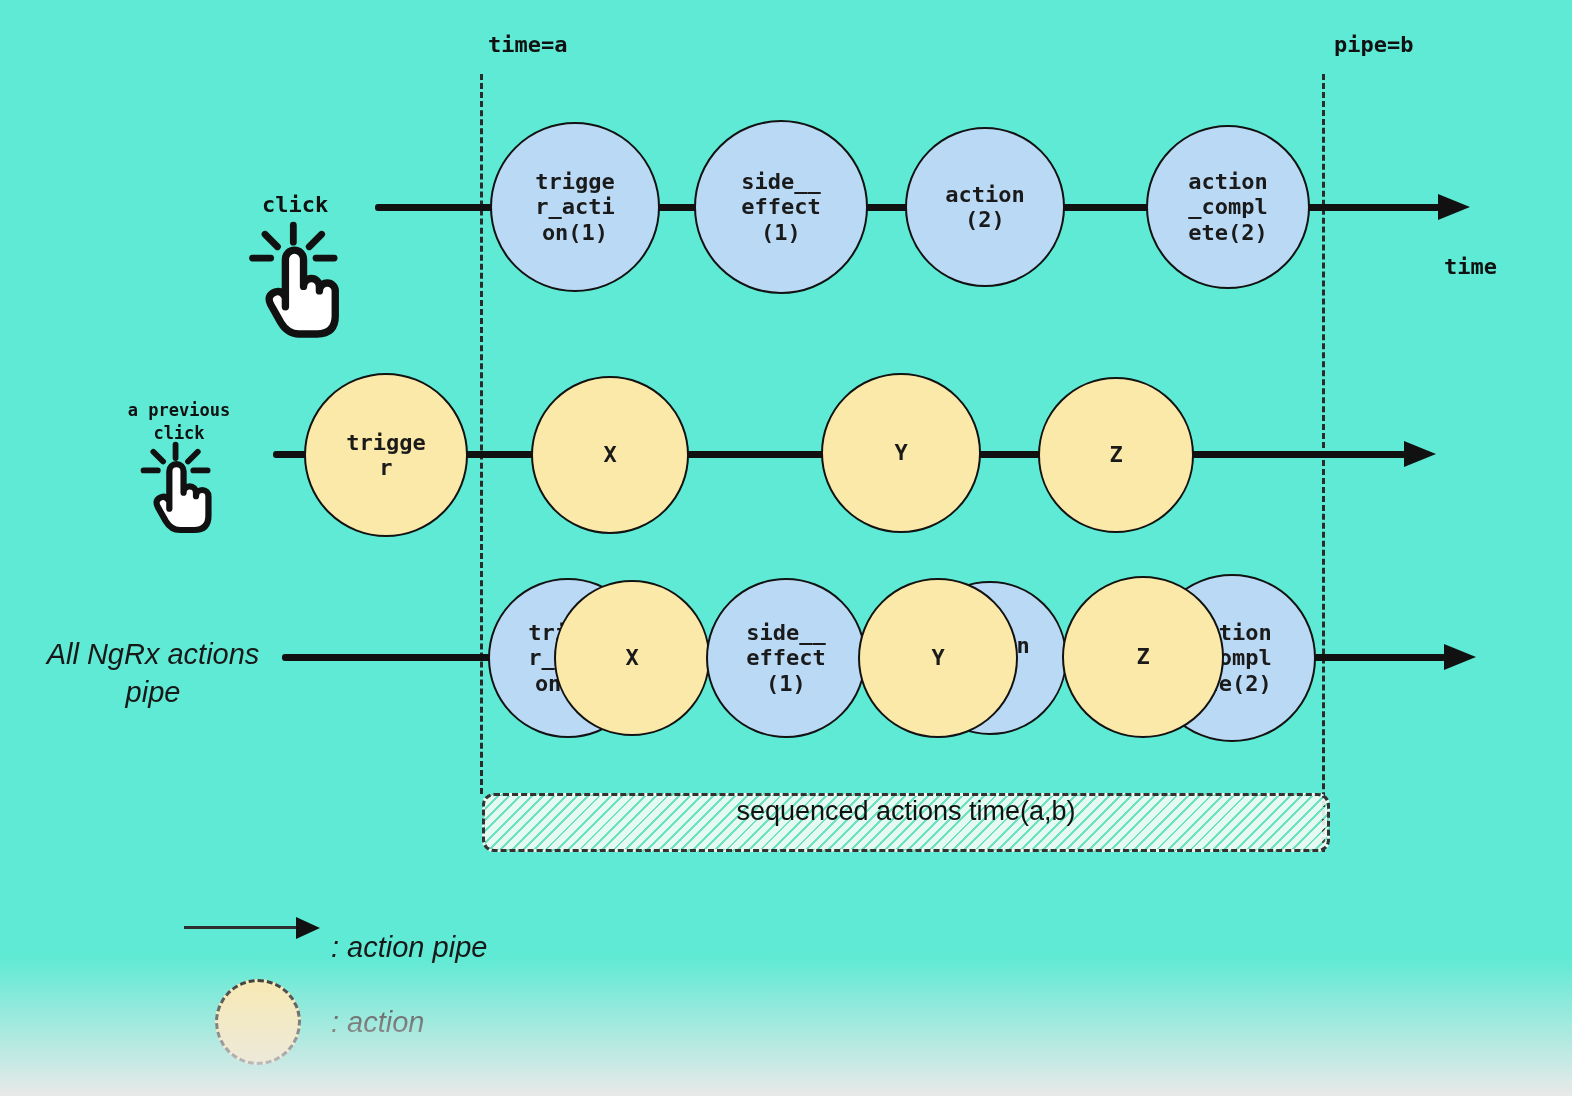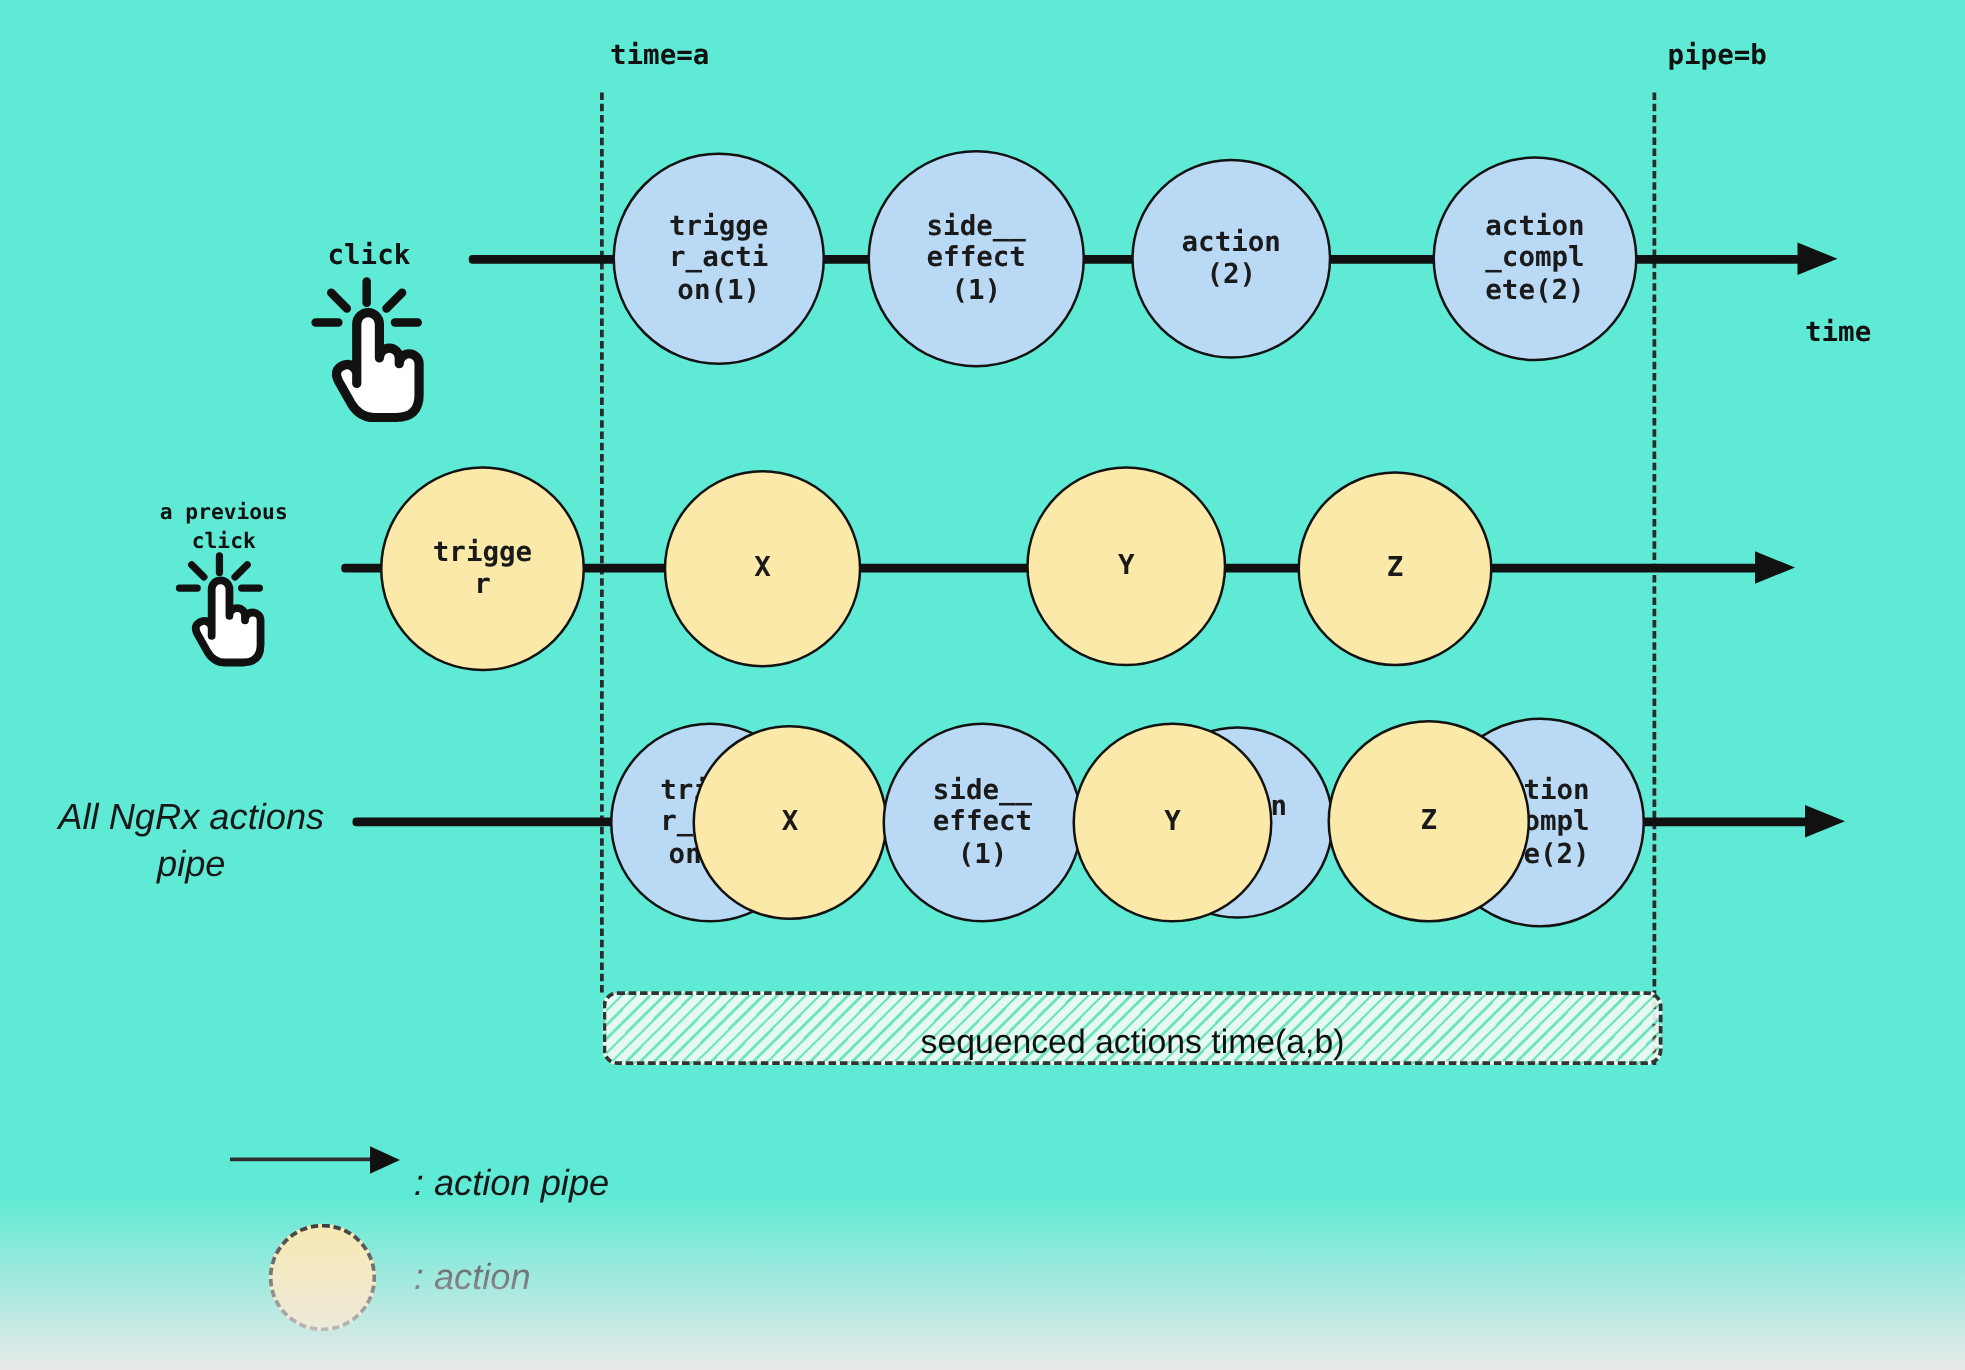--- a/index.html
+++ b/index.html
@@ -51,21 +51,21 @@
     white-space:pre-line;
     font-style:italic;
   }
   .seq-box{
     position:absolute;
     border:3px dashed #333;
     border-radius:12px;
     box-sizing:border-box;
     background:
       repeating-linear-gradient(135deg, rgba(143,205,148,0.28) 0 2px, rgba(244,251,243,0.9) 2px 8px);
-    display:flex;align-items:flex-end;justify-content:center;
+    display:flex;align-items:flex-start;justify-content:center;
   }
   .seq-box span{
     font-family:"Liberation Sans",sans-serif;
     font-size:27px;color:#111;
   }
   .legend-line{position:absolute;height:3px;background:#2e2e2e;}
   .legend-ah{
     position:absolute;width:0;height:0;
     border-top:11px solid transparent;
     border-bottom:11px solid transparent;

